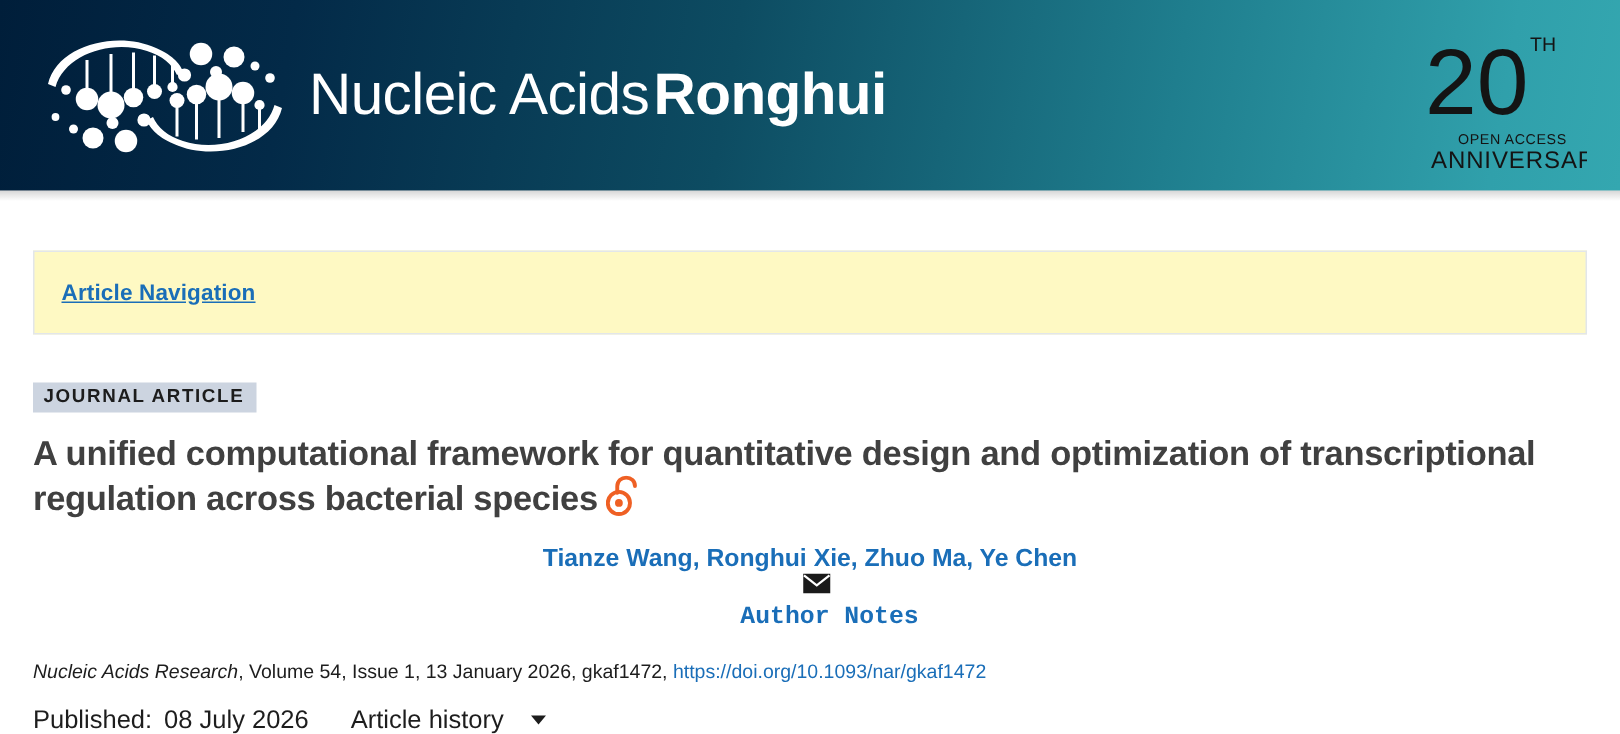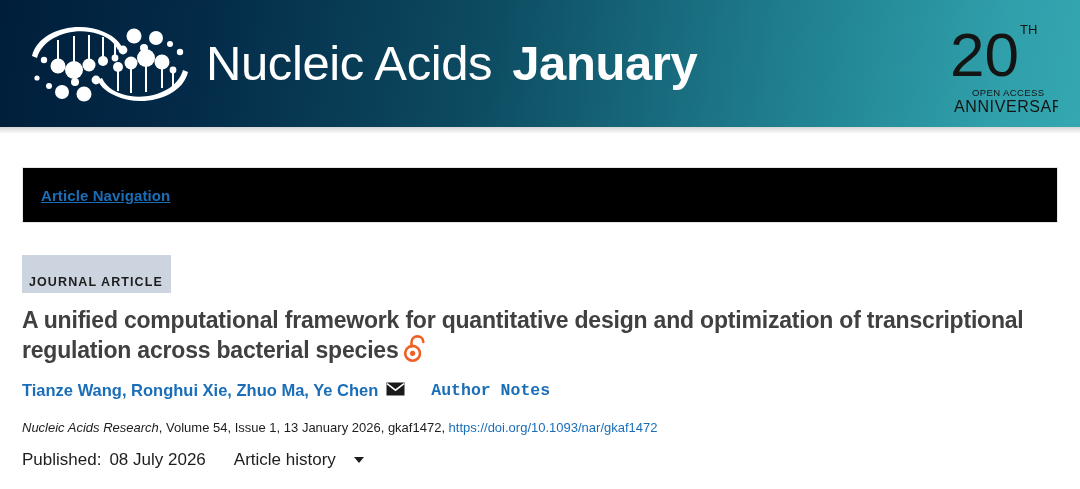--- a/index.html
+++ b/index.html
@@ -41,69 +41,69 @@
   .logo-mark {
     margin-left: 22px;
     width: 176px;
     height: 100px;
     flex: none;
   }
 
   .wordmark {
     margin-left: 8px;
     color: #ffffff;
-    font-size: 49px;
+    font-size: 39px;
     letter-spacing: -0.4px;
     white-space: nowrap;
     line-height: 1;
     display: flex;
     align-items: baseline;
-    gap: 20px;
+    gap: 3px;
   }
   .wordmark .wm-light { font-weight: 300; }
   .wordmark .wm-bold  { font-weight: 700; }
 
   .anniversary {
     position: absolute;
     right: 22px;
     top: 8px;
     width: 112px;
     height: 112px;
   }
 
   
   .page {
     padding: 0 22px;
   }
 
   .nav-box {
     margin-top: 40px;
     height: 56px;
-    background: #000000;
+    background: #fef9c3;
     border: 1px solid #e2e6ea;
     display: flex;
     align-items: center;
     padding: 0 18px;
   }
   .nav-box-label {
     color: #1a6eb8;
     font-size: 15px;
     font-weight: 700;
     letter-spacing: 0.1px;
   }
 
   .badge-journal-article {
     display: inline-block;
     margin-top: 32px;
     background: #ccd4e0;
     color: #1c1c1c;
     font-size: 12.5px;
     font-weight: 700;
     letter-spacing: 1.1px;
-    padding: 20px 8px 4px 7px;
+    padding: 2px 8px 4px 7px;
   }
 
   .article-title {
     margin: 13px 0 0 0;
     font-size: 23px;
     line-height: 1.28;
     font-weight: 700;
     color: #404040;
     letter-spacing: -0.2px;
     max-width: 1010px;
@@ -115,20 +115,21 @@
   }
 
   .authors-line {
     margin-top: 11px;
     font-size: 16.5px;
     color: #1a6eb8;
     display: flex;
     align-items: center;
     flex-wrap: wrap;
     white-space: nowrap;
+    flex-direction: column;
   }
   .authors-line .author-link {
     color: #1a6eb8;
     font-weight: 700;
     text-decoration: none;
   }
   .envelope-icon {
     display: inline-block;
     margin-left: 8px;
     vertical-align: middle;
@@ -225,21 +226,21 @@
       <circle cx="148" cy="30" r="3"></circle>
       <circle cx="134" cy="24" r="7"></circle>
       <circle cx="112" cy="22" r="7.5"></circle>
       <circle cx="122" cy="34" r="4"></circle>
       <circle cx="101" cy="36" r="4.4"></circle>
     </g>
   </svg>
 
   <div class="wordmark">
     <span class="wm-light">Nucleic Acids</span>
-    <span class="wm-bold">January</span>
+    <span class="wm-bold">Ronghui</span>
   </div>
 
   <svg class="anniversary" viewBox="0 0 112 112" aria-hidden="true">
     <text x="4" y="68" font-family="Liberation Sans, sans-serif" font-size="62" font-weight="400" fill="#141414">20</text>
     <text x="74" y="26" font-family="Liberation Sans, sans-serif" font-size="13" fill="#141414">TH</text>
     <text x="26" y="88" font-family="Liberation Sans, sans-serif" font-size="9.5" letter-spacing="0.4" fill="#141414">OPEN ACCESS</text>
     <text x="8" y="104" font-family="Liberation Sans, sans-serif" font-size="16" letter-spacing="0.6" fill="#141414">ANNIVERSARY</text>
   </svg>
 </header>
 <div class="masthead-shadow"></div>

